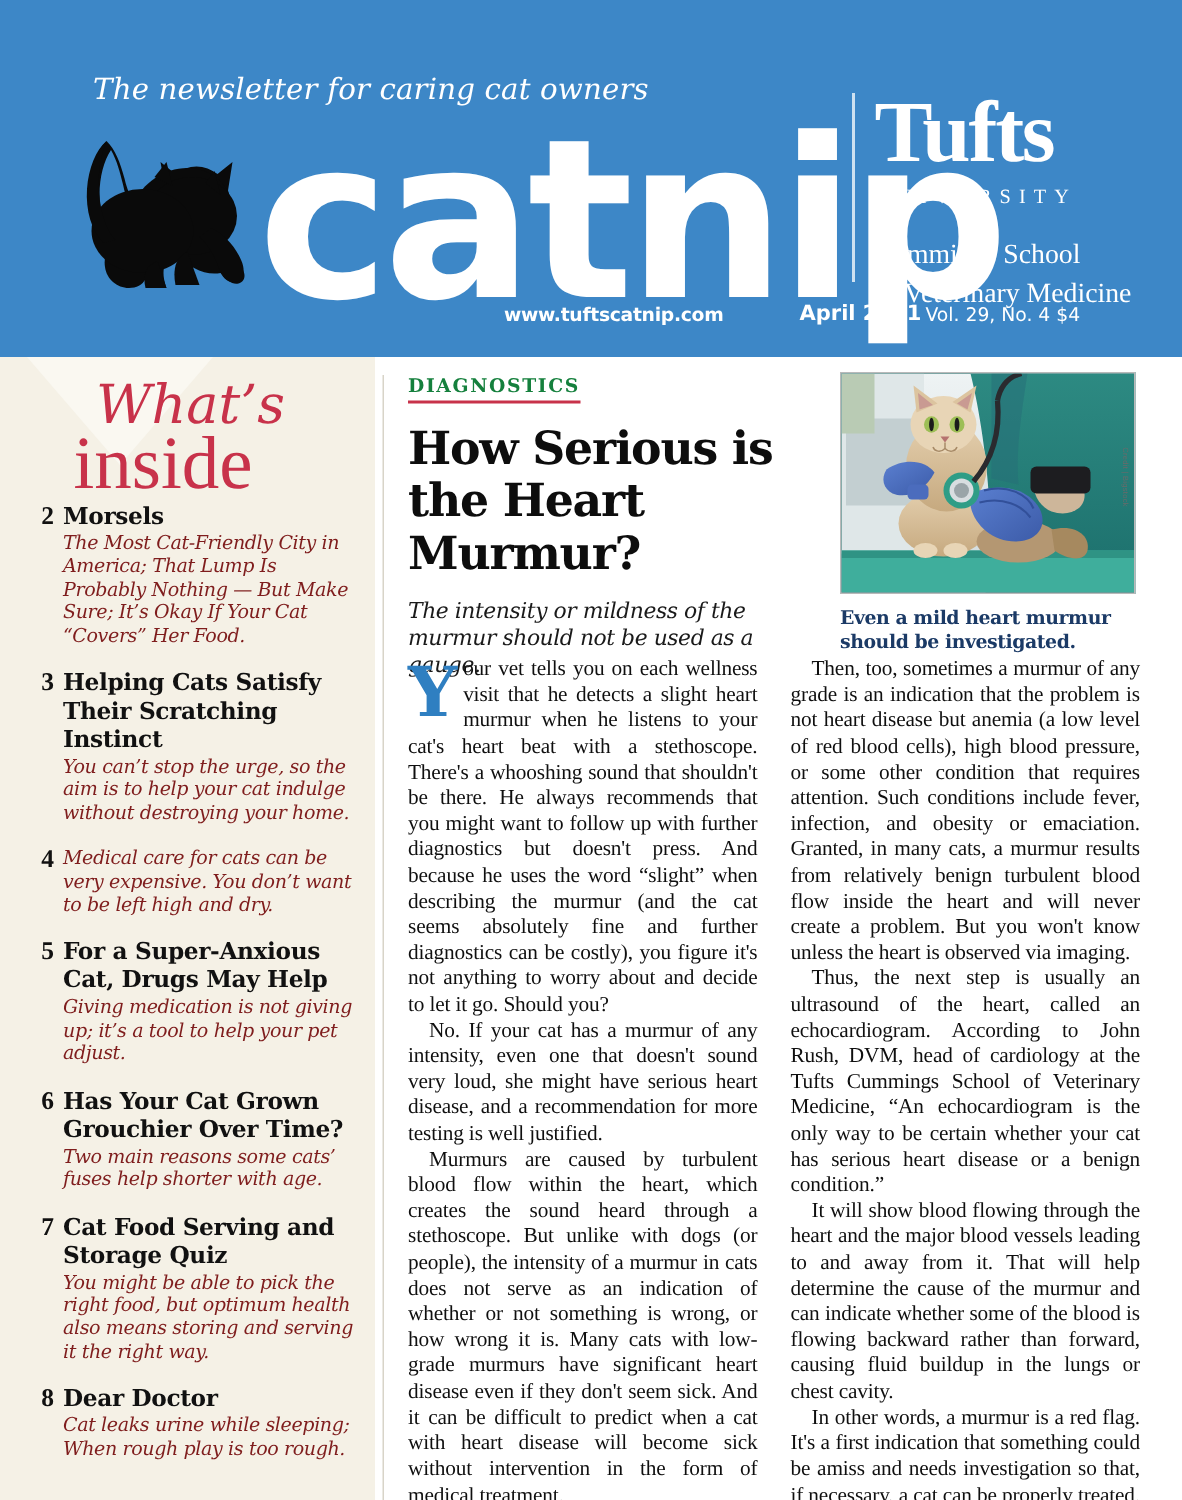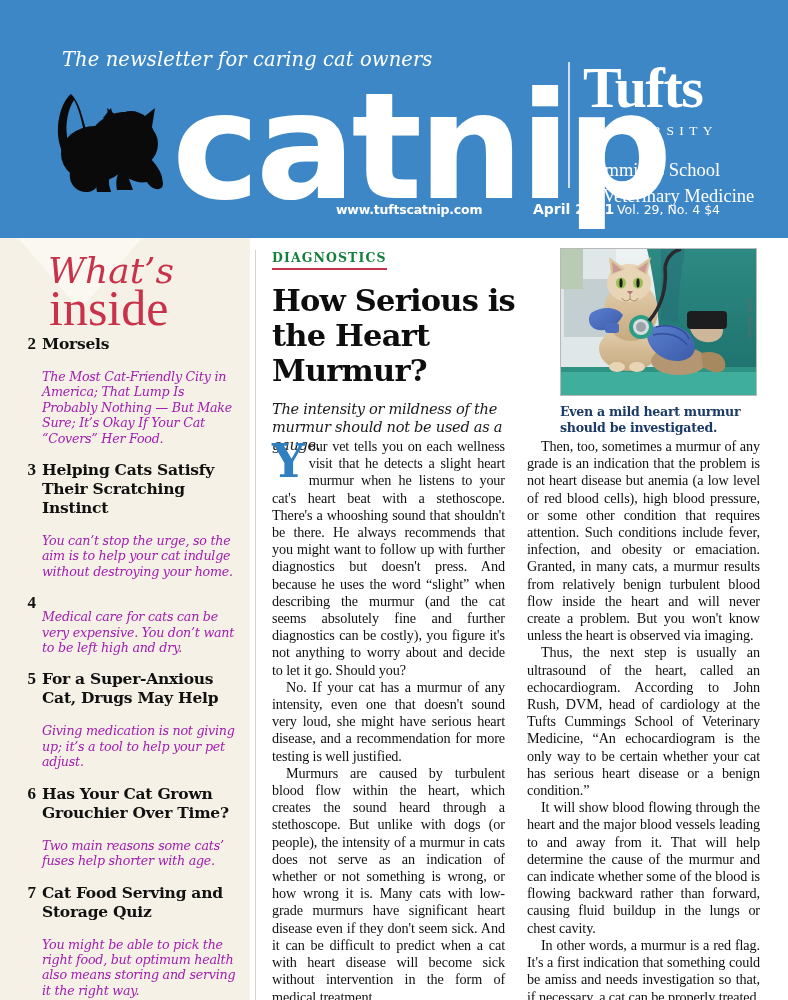--- a/index.html
+++ b/index.html
@@ -134,21 +134,21 @@
     position: absolute;
     left: 0; top: 12px;
     width: 250px;
     text-align: left;
   }
   .whats {
     font-family: "DejaVu Serif", serif;
     font-style: italic;
     font-size: 36px;
     color: #c8324a;
-    padding-left: 48px;
+    padding-left: 64px;
     line-height: 42px;
   }
   .inside {
     font-family: "Liberation Serif", serif;
     font-size: 50px;
     color: #c8324a;
     padding-left: 49px;
     line-height: 44px;
     margin-top: -6px;
   }
@@ -181,22 +181,22 @@
     font-size: 15.5px;
     line-height: 19px;
     color: #111111;
     letter-spacing: -0.25px;
   }
   .toc-desc {
     font-family: "DejaVu Serif", serif;
     font-style: italic;
     font-size: 12.7px;
     line-height: 15.4px;
-    color: #a21caf;
-    margin-top: 16px;
+    color: #7f1d1d;
+    margin-top: 1px;
     letter-spacing: -0.25px;
   }
 
   .sidebar-divider {
     position: absolute;
     left: 255px; top: 250px;
     width: 1px; height: 750px;
     background: #d8d4c8;
   }
 

